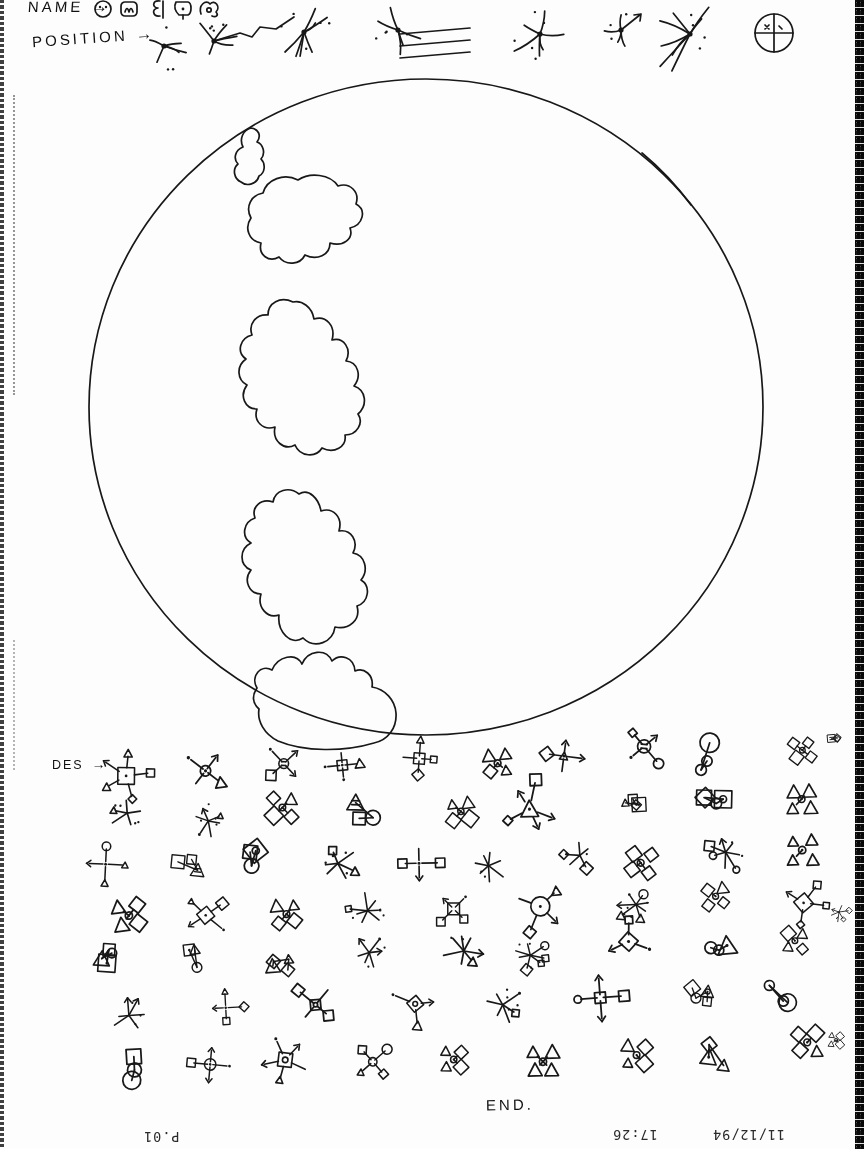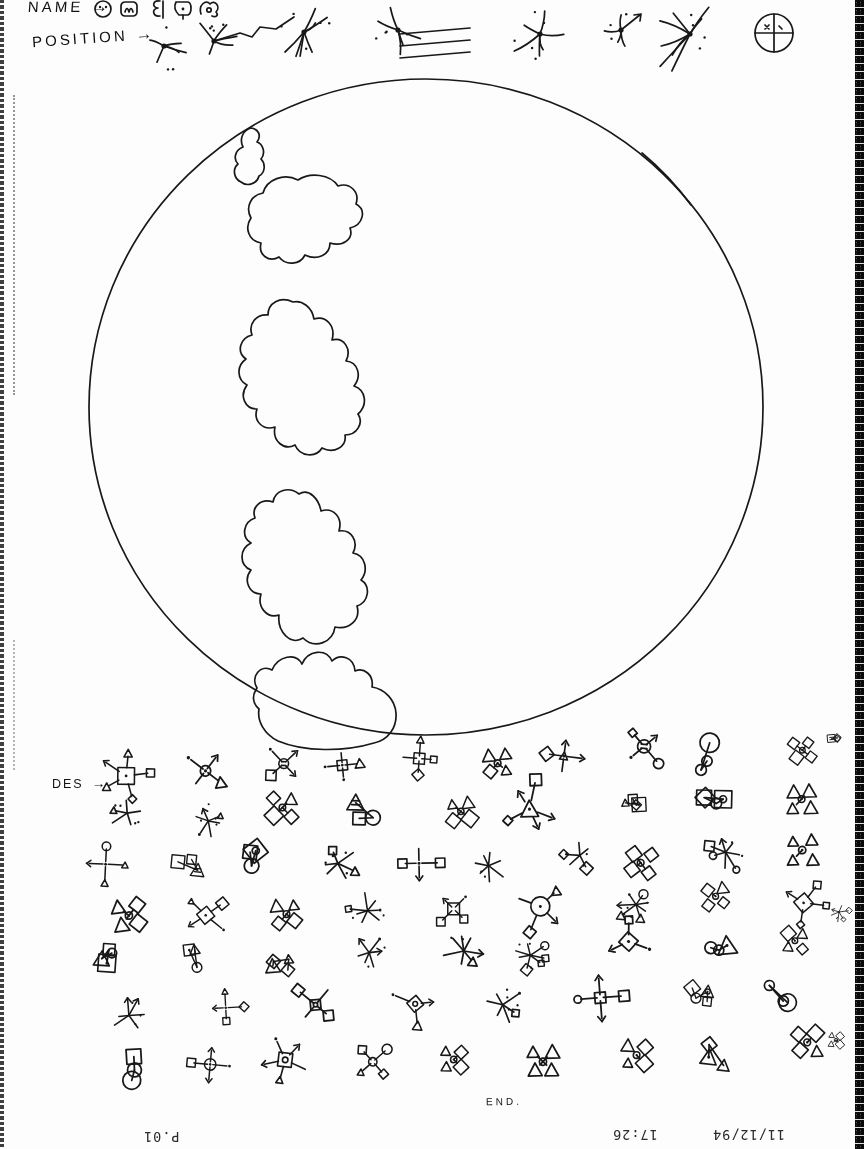--- a/index.html
+++ b/index.html
@@ -15,22 +15,22 @@
       repeating-linear-gradient(90deg,#000 0 1px,#666 1px 2px,#000 2px 4px);}
   .dotv{position:absolute;width:0;border-left:2px dotted rgba(25,25,25,.45);}
   .dotv.a{left:13px;top:95px;height:300px;}
   .dotv.b{left:13px;top:640px;height:130px;opacity:.7;}
   
   .hand{position:absolute;display:flex;align-items:center;gap:8px;letter-spacing:3px;
         font-weight:400;color:#111;white-space:nowrap;}
   .hand .arr{letter-spacing:0;font-size:1.1em;}
   .lbl-name{left:28px;top:-3px;font-size:15px;transform:skewX(-4deg);}
   .lbl-position{left:32px;top:28px;font-size:15px;transform:rotate(-4deg);}
-  .lbl-des{left:52px;top:776px;font-size:12.5px;letter-spacing:2px;}
-  .lbl-end{left:486px;top:1096px;font-size:10px;letter-spacing:3px;transform:rotate(-1deg);}
+  .lbl-des{left:52px;top:757px;font-size:12.5px;letter-spacing:2px;}
+  .lbl-end{left:486px;top:1096px;font-size:15px;letter-spacing:3px;transform:rotate(-1deg);}
   
   .fax{position:absolute;font-family:"DejaVu Sans Mono",monospace;font-size:13.5px;
        color:#2b2b2b;transform:rotate(180deg);letter-spacing:1px;white-space:nowrap;}
   .fax-page{left:143px;top:1129px;}
   .fax-time{left:612px;top:1127px;}
   .fax-date{left:712px;top:1127px;}
   
   #art{position:absolute;left:0;top:0;}
   #art *{stroke:#181818;fill:none;stroke-width:1.7;stroke-linecap:round;stroke-linejoin:round;}
   #art .f{fill:#181818;stroke:none;}

